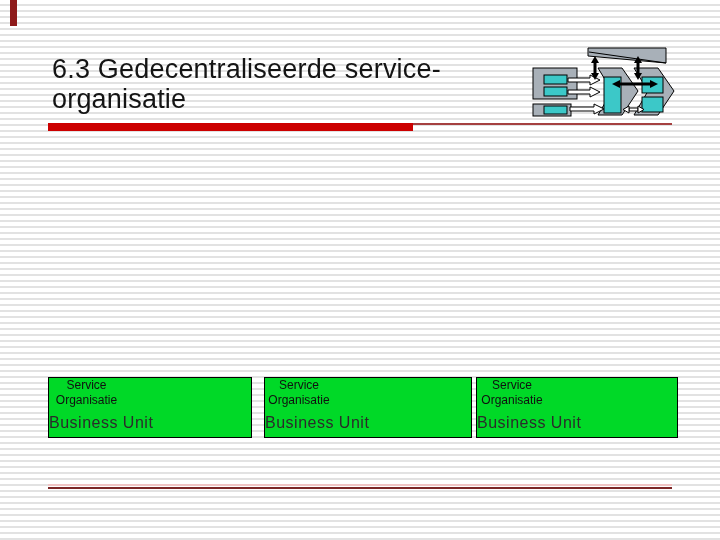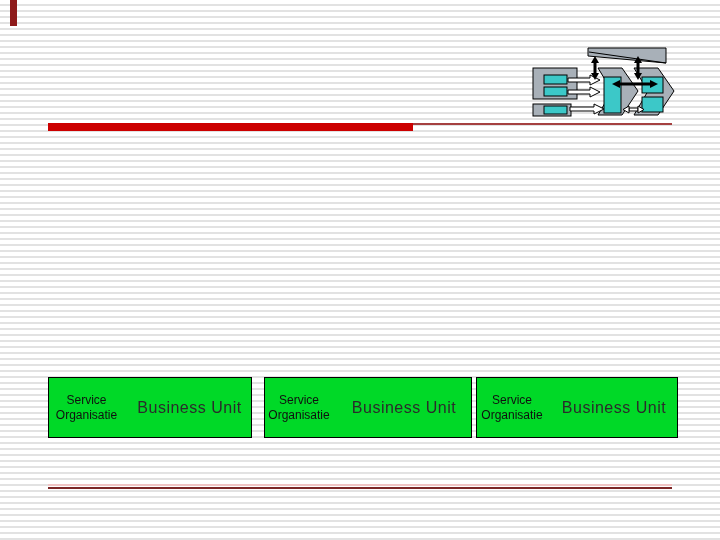--- a/index.html
+++ b/index.html
@@ -30,21 +30,21 @@
   .title-rule-thin{
     position:absolute;left:413px;top:123px;width:259px;height:2px;
     background:#a54040;
   }
   .diagram{
     position:absolute;left:523px;top:40px;width:162px;height:82px;
   }
   .unit-box{
     position:absolute;top:377px;height:59px;
     background:#00d927;border:1px solid #000;
-    display:flex;align-items:center;
+    display:flex;align-items:flex-start;flex-direction:column;
   }
   .unit-box .svc{
     display:flex;flex-direction:column;justify-content:center;
     align-items:center;text-align:center;
     font-size:12px;line-height:15px;color:#101010;
   }
   .unit-box .divider{width:4px;background:#000;}
   .unit-box .bu{
     flex:1;display:flex;align-items:center;justify-content:center;
     font-size:16px;letter-spacing:0.5px;color:#2b2b2b;border-radius:19px;
@@ -64,20 +64,24 @@
     background:#7c2626;
   }
 </style>
 </head>
 <body>
 
 <div class="slide">
 
   <div class="corner-tick"></div>
 
+  <div class="title">
+    <div>6.3 Gedecentraliseerde service-</div>
+    <div>organisatie</div>
+  </div>
 
   <div class="title-rule-thick"></div>
   <div class="title-rule-thin"></div>
 
   <svg class="diagram" viewBox="523 40 162 82">
 
     <g>
       <polygon points="588,48 666,48 666,63 588,56" fill="#a8b0b8" stroke="#000" stroke-width="1"></polygon>
       <line x1="589" y1="52" x2="666" y2="63" stroke="#000" stroke-width="1.2"></line>
     </g>

